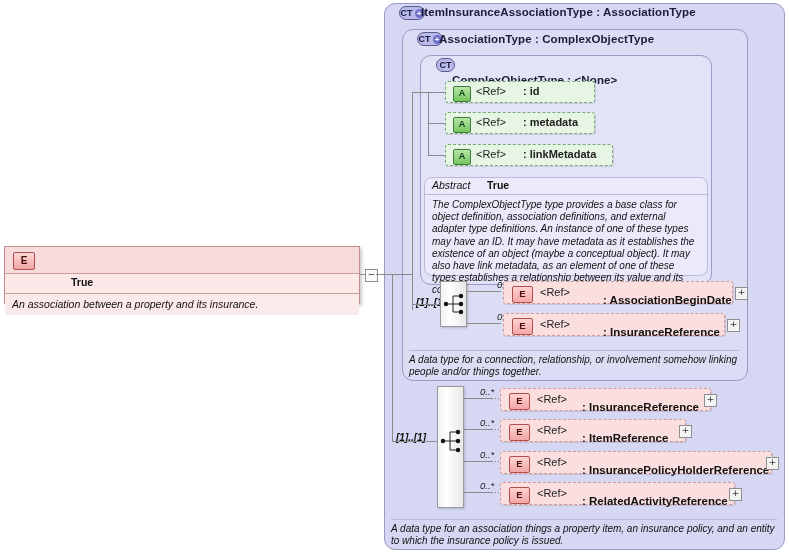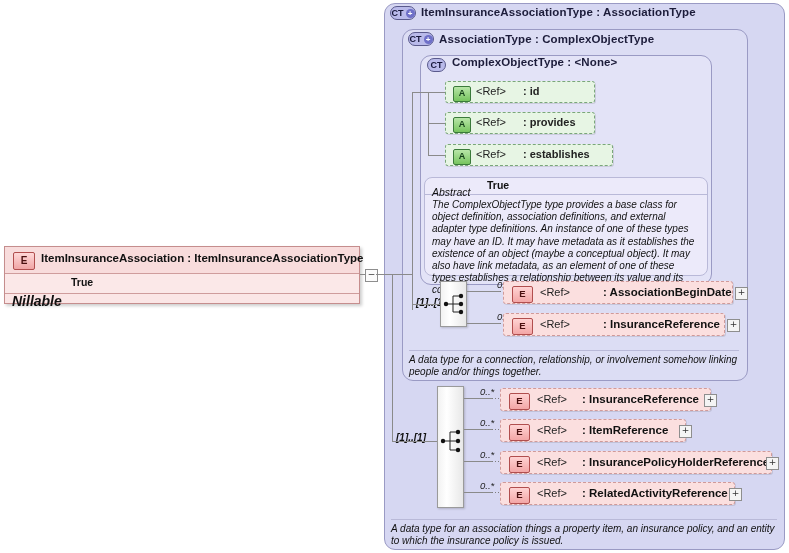--- a/index.html
+++ b/index.html
@@ -15,21 +15,21 @@
   .panel.lvl2{background:#dcddf4;}
   .panel.lvl3{background:#e3e3f7;}
 
   .panel-title{position:absolute;white-space:nowrap;font-size:11.5px;
                color:#1c1c3a;font-weight:bold;letter-spacing:.1px;}
 
   
   .badge{position:absolute;box-sizing:border-box;display:flex;align-items:center;
          justify-content:center;border:1px solid #5a5a8c;border-radius:7px;
          background:#b9baea;font-size:9px;font-weight:bold;color:#16163a;
-         letter-spacing:0;}
+         letter-spacing:0;margin-left:9px;}
   .badge .plus{display:inline-block;width:9px;height:9px;border-radius:50%;
          background:#6f70c8;color:#fff;font-size:8px;line-height:9px;
          text-align:center;margin-left:2px;font-weight:bold;}
 
   
   .attr-row{position:absolute;box-sizing:border-box;height:22px;
             border:1px dashed #7aa77a;border-radius:3px;background:#e7f5e4;
             box-shadow:1px 1px 0 rgba(0,0,0,.10);}
   .aicon{position:absolute;left:7px;top:4px;width:16px;height:14px;
          border:1px solid #3a7a3a;border-radius:2px;
@@ -42,21 +42,21 @@
   
   .el-row{position:absolute;box-sizing:border-box;height:23px;
           border:1px dashed #d09a9a;border-radius:3px;background:#fbdfdf;
           box-shadow:1px 1px 0 rgba(0,0,0,.10);}
   .eicon{position:absolute;left:8px;top:4px;width:19px;height:15px;
          border:1px solid #b14e4e;border-radius:2px;
          background:linear-gradient(180deg,#ffd3d3,#f3a6a6);
          font-size:9.5px;font-weight:bold;color:#4a1010;text-align:center;
          line-height:14px;}
   .el-ref{position:absolute;left:36px;top:4px;font-size:11px;color:#222;}
-  .el-name{position:absolute;top:4px;font-size:11.5px;color:#111;font-weight:bold;}
+  .el-name{position:absolute;top:12px;font-size:11.5px;color:#111;font-weight:bold;}
 
   
   .expander{position:absolute;width:11px;height:11px;border:1px solid #8e8e8e;
             background:#f4f4f4;font-size:9px;line-height:9px;text-align:center;
             color:#333;font-family:"DejaVu Sans",sans-serif;}
 
   
   .collapser{position:absolute;width:11px;height:11px;border:1px solid #8e8e8e;
             background:#fbfbfb;font-size:9px;line-height:8px;text-align:center;
             color:#333;font-family:"DejaVu Sans",sans-serif;}
@@ -80,21 +80,21 @@
   .ecard-prop .v{position:absolute;left:66px;top:2px;font-size:10.5px;
               font-weight:bold;color:#111;}
   .ecard-doc{position:relative;padding:4px 7px;font-size:10.5px;
              font-style:italic;color:#111;background:#fbeaea;line-height:13px;}
 
   
   .docbox{position:absolute;box-sizing:border-box;border:1px solid #b9b9d8;
           border-radius:8px;background:#eceafa;}
   .docbox .prop{position:relative;height:16px;border-bottom:1px solid #b9b9d8;}
   .docbox .prop .k{position:absolute;left:7px;top:1px;font-size:10.5px;
-          font-style:italic;color:#111;margin-top:7px;}
+          font-style:italic;color:#111;}
   .docbox .prop .v{position:absolute;left:62px;top:1px;font-size:10.5px;
           font-weight:bold;color:#111;}
   .docbox .body{padding:4px 7px 4px 7px;font-size:10px;font-style:italic;
           color:#111;line-height:12.2px;}
 
   
   .caption{position:absolute;box-sizing:border-box;border-top:1px solid #b9b9d8;
            font-size:10px;font-style:italic;color:#111;line-height:12.4px;
            padding-top:3px;}
 
@@ -133,64 +133,64 @@
   <span>CT</span>
     <span class="plus">+</span>
 </div>
 <div class="panel-title" style="left:439px;top:33px;">AssociationType : ComplexObjectType</div>
 
 <div class="panel lvl3" style="left:420px;top:55px;width:292px;height:230px;"></div>
 
 <div class="badge" style="left:427px;top:58px;width:19px;height:14px;">
   <span>CT</span>
 </div>
-<div class="panel-title" style="left:452px;top:56px;">ComplexObjectType : &lt;None&gt;</div>
+<div class="panel-title" style="left:452px;top:74px;">ComplexObjectType : &lt;None&gt;</div>
 
 <div class="ln lnv" style="left:428px;top:92px;width:1px;height:63px;"></div>
 <div class="ln lnh" style="left:428px;top:92px;width:17px;height:1px;"></div>
 <div class="ln lnh" style="left:428px;top:123px;width:17px;height:1px;"></div>
 <div class="ln lnh" style="left:428px;top:155px;width:17px;height:1px;"></div>
 <div class="ln lnv" style="left:412px;top:92px;width:1px;height:218px;"></div>
 <div class="ln lnh" style="left:412px;top:92px;width:16px;height:1px;"></div>
 
 <div class="attr-row" style="left:445px;top:81px;width:150px;">
   <div class="aicon">A</div>
   <div class="attr-ref">&lt;Ref&gt;</div>
   <div class="attr-name" style="left:77px;">: id</div>
 </div>
 
 <div class="attr-row" style="left:445px;top:112px;width:150px;">
   <div class="aicon">A</div>
   <div class="attr-ref">&lt;Ref&gt;</div>
-  <div class="attr-name" style="left:77px;">: provides</div>
+  <div class="attr-name" style="left:77px;">: metadata</div>
 </div>
 
 <div class="attr-row" style="left:445px;top:144px;width:168px;">
   <div class="aicon">A</div>
   <div class="attr-ref">&lt;Ref&gt;</div>
-  <div class="attr-name" style="left:77px;">: establishes</div>
+  <div class="attr-name" style="left:77px;">: linkMetadata</div>
 </div>
 
 <div class="docbox" style="left:424px;top:177px;width:284px;height:99px;">
   <div class="prop">
     <span class="k">Abstract</span>
     <span class="v">True</span>
   </div>
   <div class="body">The ComplexObjectType type provides a base class for object definition, association definitions, and external adapter type definitions. An instance of one of these types may have an ID. It may have metadata as it establishes the existence of an object (maybe a conceptual object). It may also have link metadata, as an element of one of these types establishes a relationship between its value and its context.</div>
 </div>
 
 <div class="ecard" style="left:4px;top:246px;width:356px;height:58px;">
   <div class="ecard-head">
     <div class="eicon2">E</div>
-    <div class="ecard-title">ItemInsuranceAssociation : ItemInsuranceAssociationType</div>
   </div>
   <div class="ecard-prop">
     <span class="k">Nillable</span>
     <span class="v">True</span>
   </div>
+  <div class="ecard-doc">An association between a property and its insurance.</div>
 </div>
 
 <div class="collapser" style="left:365px;top:269px;">−</div>
 <div class="ln lnh" style="left:360px;top:274px;width:5px;height:1px;"></div>
 <div class="ln lnh" style="left:376px;top:274px;width:36px;height:1px;"></div>
 
 <div class="card" style="left:416px;top:297px;">[1]..[1]</div>
 
 <div class="seqbox" style="left:440px;top:281px;width:27px;height:46px;"></div>
 <svg class="abs" style="left:443px;top:293px;width:22px;height:22px;" viewBox="0 0 22 22">

